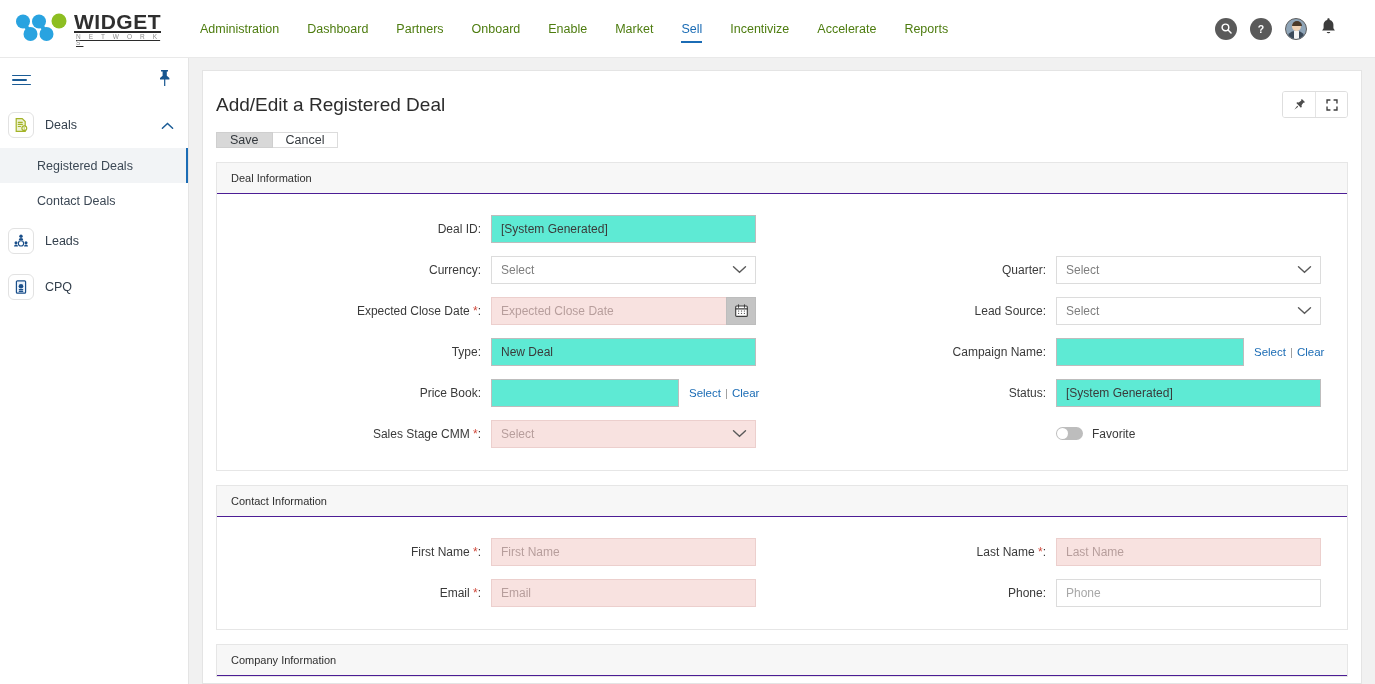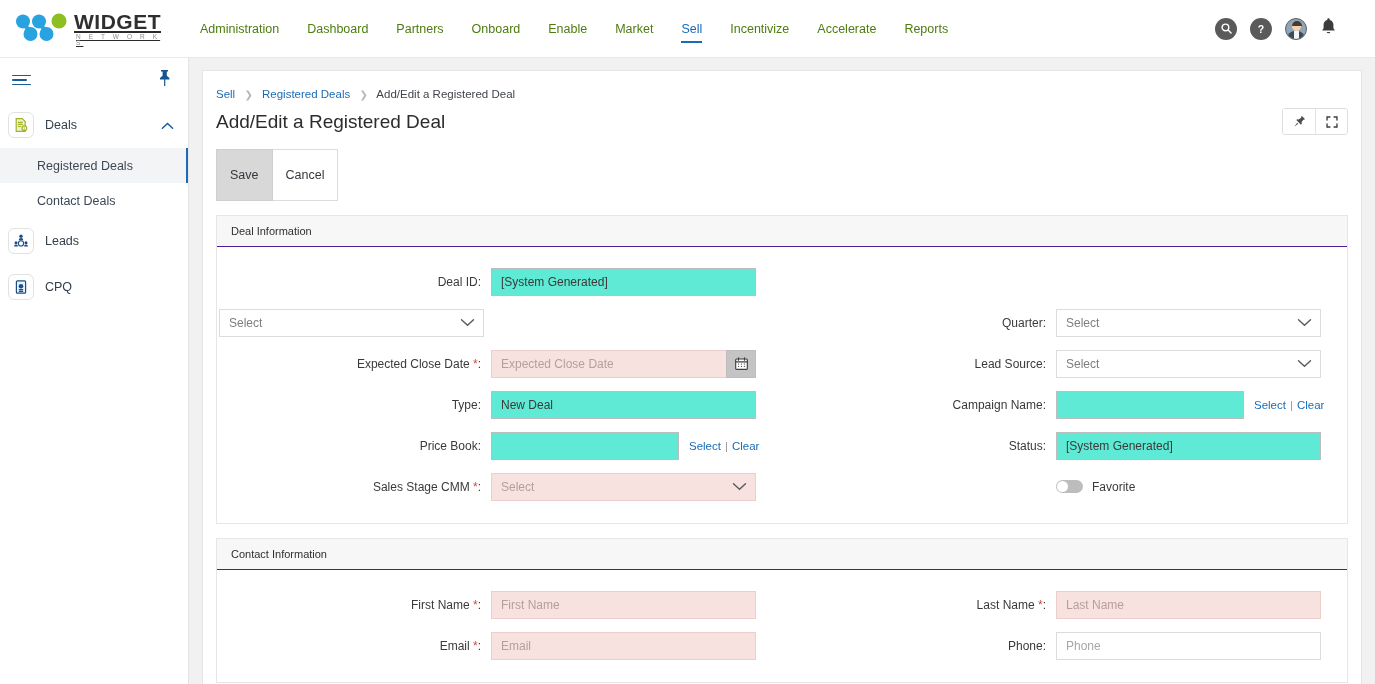--- a/index.html
+++ b/index.html
@@ -139,21 +139,21 @@
   .pagetitle { font-size: 19px; font-weight: normal; color: #2c2c2c; }
   .winbtns { margin-left: auto; display: flex; border: 1px solid #dedede; border-radius: 3px; overflow: hidden; background:#fff;}
   .winbtn {
     width: 32px; height: 25px; display: flex; align-items: center; justify-content: center;
     cursor: pointer; background: #fff;
   }
   .winbtn + .winbtn { border-left: 1px solid #e4e4e4; }
 
   .actionrow { margin-top: 14px; display: flex; }
   .btn {
-    font-size: 12.5px; padding: 18px 13px;
+    font-size: 12.5px; padding: 0 13px;
     border: 1px solid #dcdcdc; background: #fff; color: #33383d;
     cursor: pointer; font-family: inherit;
   }
   .btn.save { background: #d8d8d8; border-color: #cfcfcf; }
   .btn + .btn { border-left: none; }
 
   
   .section { border: 1px solid #e6e6e6; margin-top: 14px; background: #fff; }
   .sec-head {
     background: #f7f7f7; border-bottom: 1px solid #4c1d95;
@@ -333,27 +333,20 @@
           <path d="M6.3 10.6h3.4M6.3 12.3h3.4" stroke-linecap="round"></path>
         </svg>
       </span>
       <span class="side-label">CPQ</span>
     </div>
   </aside>
 
   <main class="content">
     <div class="page-card">
 
-      <div class="crumb">
-        <a>Sell</a>
-        <span class="sep">❯</span>
-        <a>Registered Deals</a>
-        <span class="sep">❯</span>
-        <span class="cur">Add/Edit a Registered Deal</span>
-      </div>
 
       <div class="titlerow">
         <h1 class="pagetitle">Add/Edit a Registered Deal</h1>
         <div class="winbtns">
           <div class="winbtn">
             <svg width="13" height="13" viewBox="0 0 14 14" fill="#4d4d4d">
               <path d="M9.6 1.2 8.6 2.2l.5.5-3 2.1-1.5-.3-1 1 4.9 4.9 1-1-.3-1.5 2.1-3 .5.5 1-1z"></path>
               <path d="M4.6 8.4 1.4 12.6l4.2-3.2z"></path>
             </svg>
           </div>
@@ -378,20 +371,21 @@
             <div class="fcol">
               <div class="flabel"><span>Deal ID</span>:</div>
               <div class="fctl">
                   <div class="inp disabled">[System Generated]</div>
                 </div>
             </div>
           </div>
 
           <div class="frow">
             <div class="fcol">
+              <div class="flabel"><span>Currency</span>:</div>
               <div class="fctl">
                 <div class="inp sel-ctl">
                   <span class="" style="color:#7e7e7e">Select</span>
                   <svg width="15" height="9" viewBox="0 0 15 9" fill="none" stroke="#5a5a5a" stroke-width="1.4" stroke-linecap="round">
                       <path d="M1.5 1.8 7.5 7.2 13.5 1.8"></path>
                     </svg>
                 </div>
               </div>
             </div>
             <div class="fcol">

